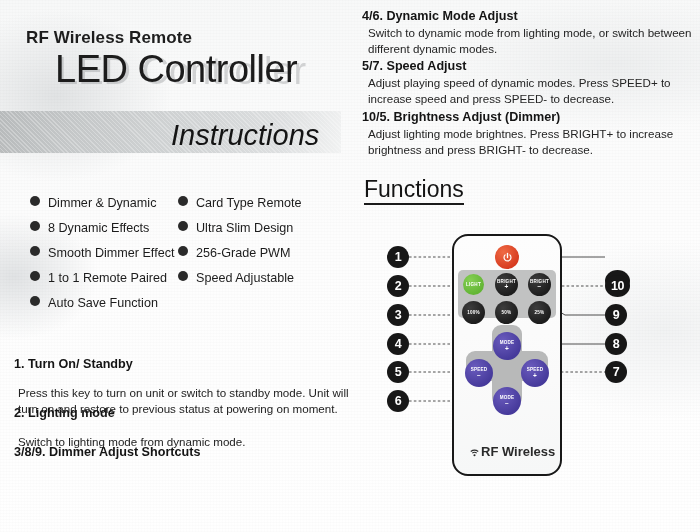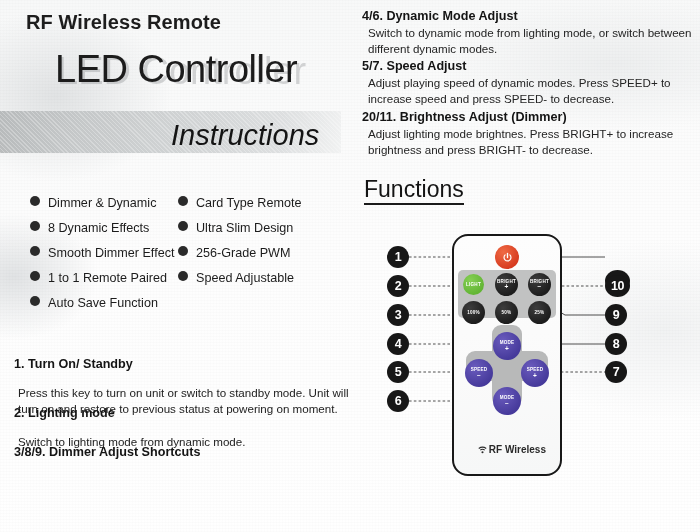--- a/index.html
+++ b/index.html
@@ -28,22 +28,22 @@
     position: absolute; inset: 0;
     pointer-events: none;
     background-image:
       repeating-linear-gradient(0deg, rgba(0,0,0,0.014) 0px, rgba(0,0,0,0.014) 1px, rgba(255,255,255,0) 1px, rgba(255,255,255,0) 3px),
       repeating-linear-gradient(90deg, rgba(0,0,0,0.012) 0px, rgba(0,0,0,0.012) 1px, rgba(255,255,255,0) 1px, rgba(255,255,255,0) 3px);
     opacity: .75;
   }
   
   .kicker {
     position: absolute;
-    left: 26px; top: 11px;
-    font-size: 20px;
+    left: 26px; top: 28px;
+    font-size: 17px;
     font-weight: bold;
     letter-spacing: .1px;
     color: #1d1d1d;
     white-space: nowrap;
   }
   .band {
     position: absolute;
     left: 0; top: 111px;
     width: 341px; height: 42px;
     background: linear-gradient(100deg, #b9bcbd 0%, #c3c6c7 22%, #cfd2d3 55%, #dcdedf 80%, #eceeee 100%);
@@ -198,21 +198,21 @@
     background: #b8b9b9;
     border-radius: 9px;
   }
   .dpad-bg::before { left: 26px; top: 0;  width: 30px; height: 82px; }
   .dpad-bg::after  { left: 0;  top: 26px; width: 82px; height: 30px; }
   .rf-label {
     position: absolute;
     left: 110px; top: 216px;
     width: 76px;
     text-align: right;
-    font-size: 10px;
+    font-size: 13px;
     font-weight: bold;
     color: #2a2a2a;
     white-space: nowrap;
   }
   .wifi-ico { display:inline-block; vertical-align:-1px; margin-right:2px; }
   .callout {
     position: absolute;
     width: 22px; height: 22px;
     border-radius: 50%;
     background: #171717;
@@ -293,21 +293,21 @@
 
   <div class="rblock" style="top:9px">
     <p class="r-h">4/6. Dynamic Mode Adjust</p>
     <p class="r-p">Switch to dynamic mode from lighting mode, or switch between different dynamic modes.</p>
   </div>
   <div class="rblock" style="top:59px">
     <p class="r-h">5/7. Speed Adjust</p>
     <p class="r-p">Adjust playing speed of dynamic modes. Press SPEED+ to increase speed and press SPEED- to decrease.</p>
   </div>
   <div class="rblock" style="top:110px">
-    <p class="r-h">20/11. Brightness Adjust (Dimmer)</p>
+    <p class="r-h">10/5. Brightness Adjust (Dimmer)</p>
     <p class="r-p">Adjust lighting mode brightnes. Press BRIGHT+ to increase brightness and press BRIGHT- to decrease.</p>
   </div>
 
   <div class="functions">Functions</div>
 
   <div id="remote-area">
 
     <svg id="leader-svg" width="340" height="260" viewBox="0 0 340 260">
       <g stroke="#3a3a3a" stroke-width="0.9" fill="none" stroke-dasharray="2.6 2.2">
         <line x1="49" y1="29" x2="140" y2="29"></line>

